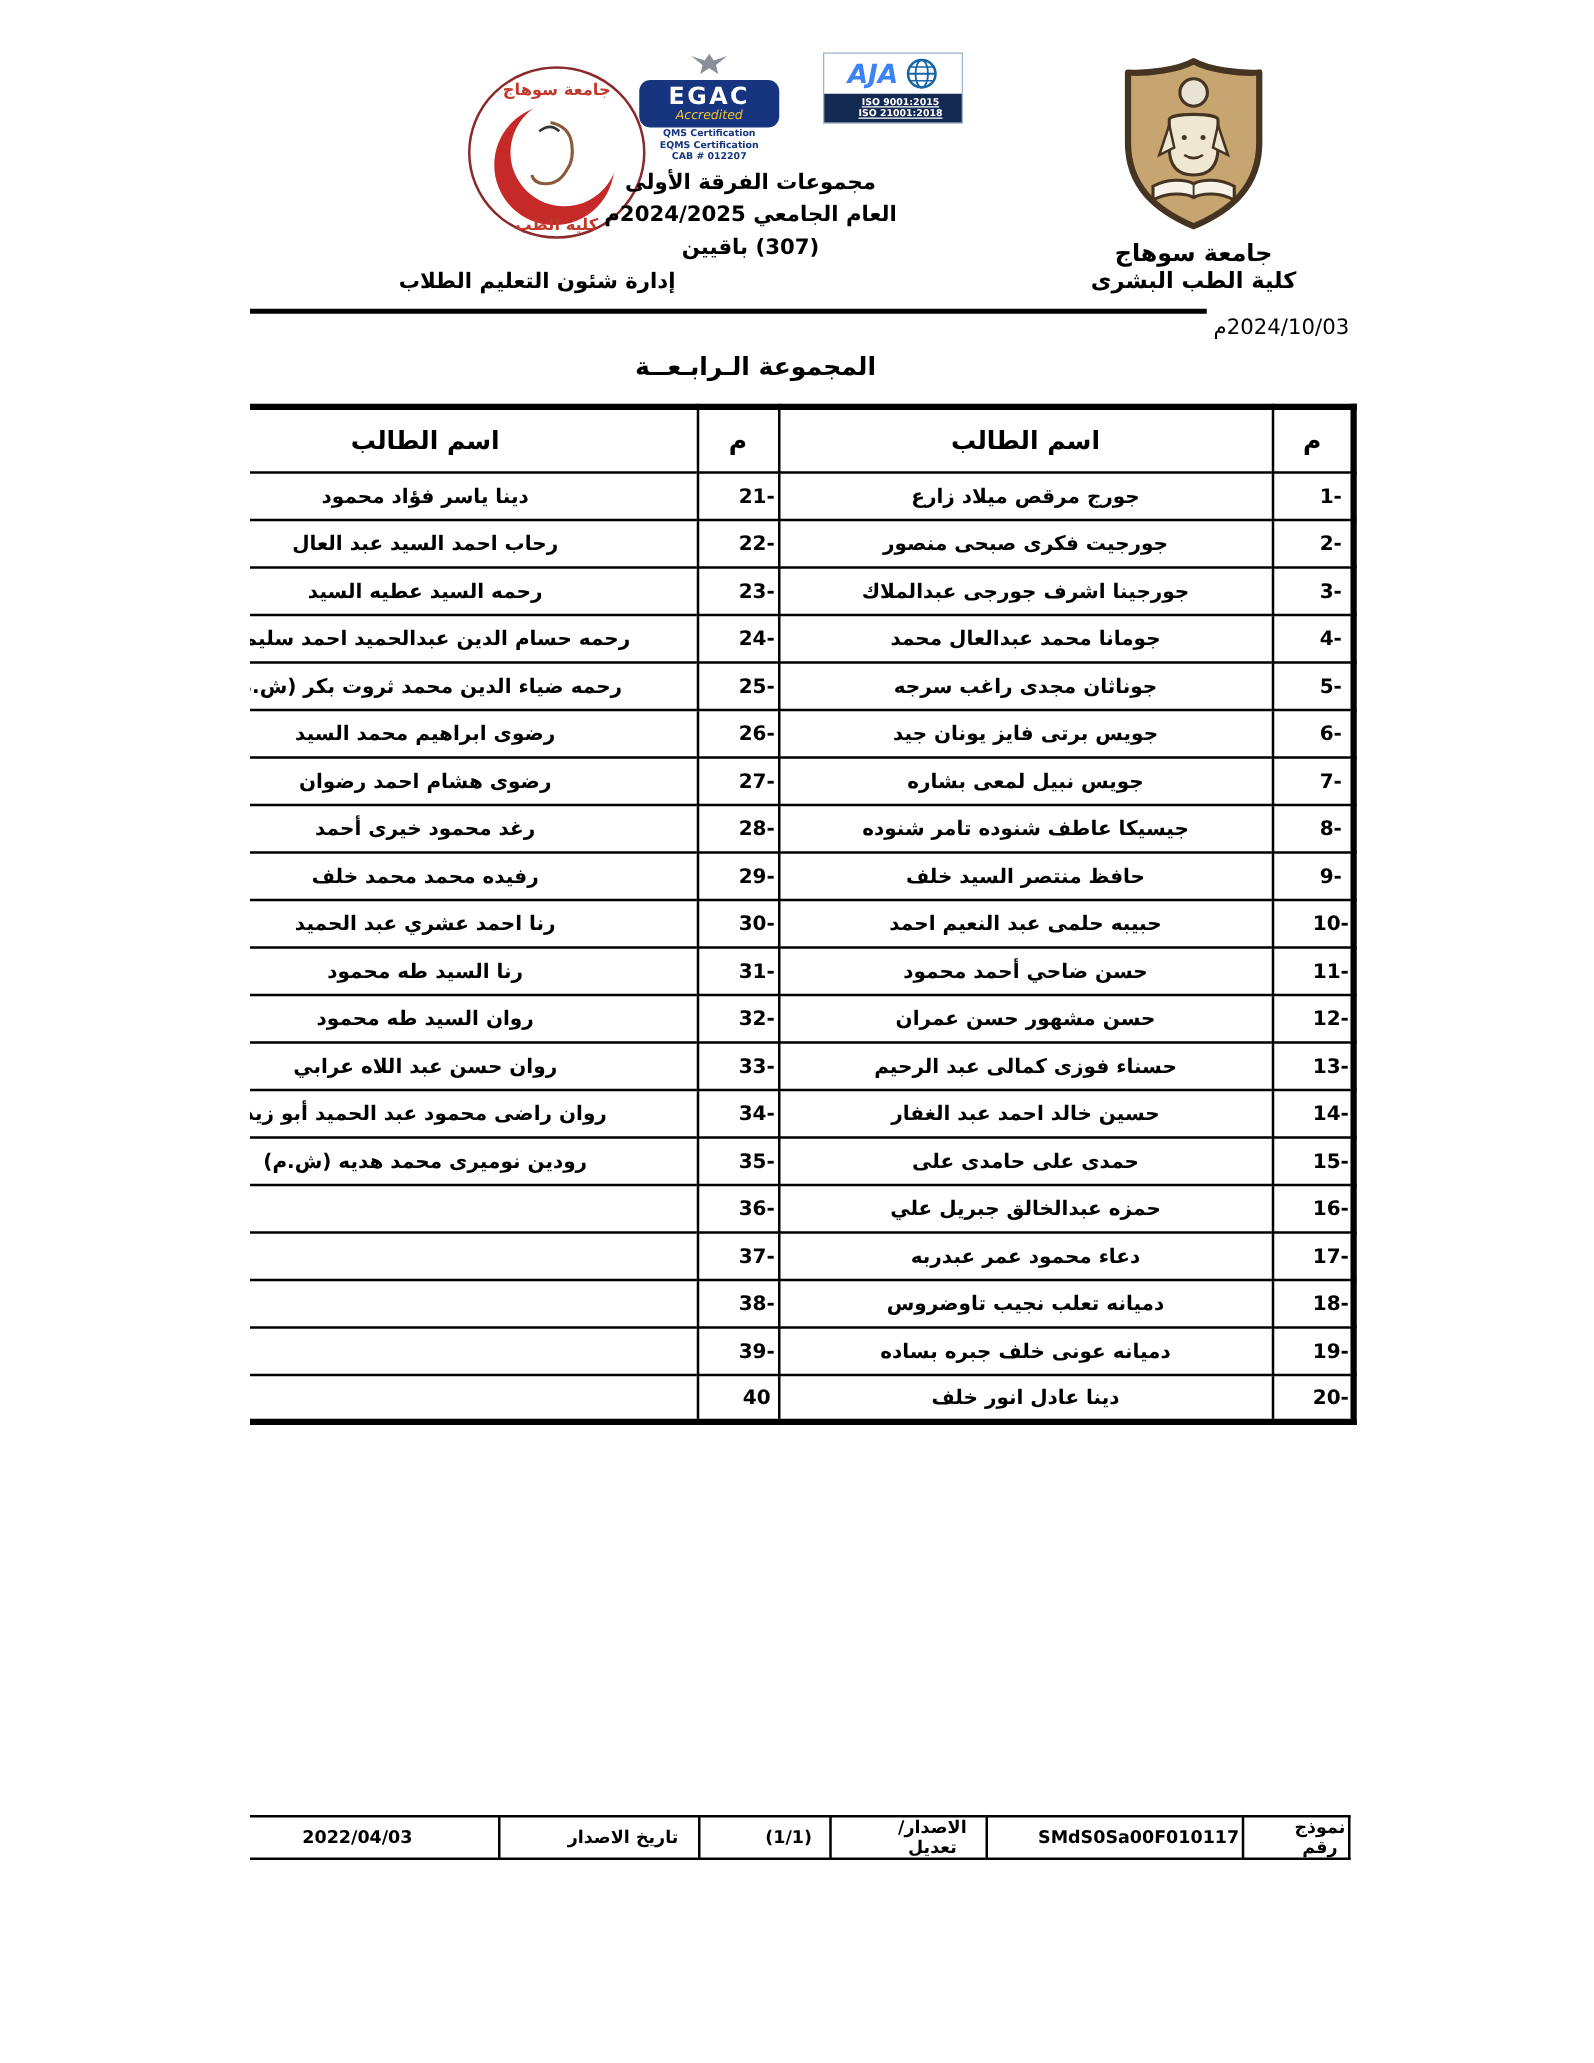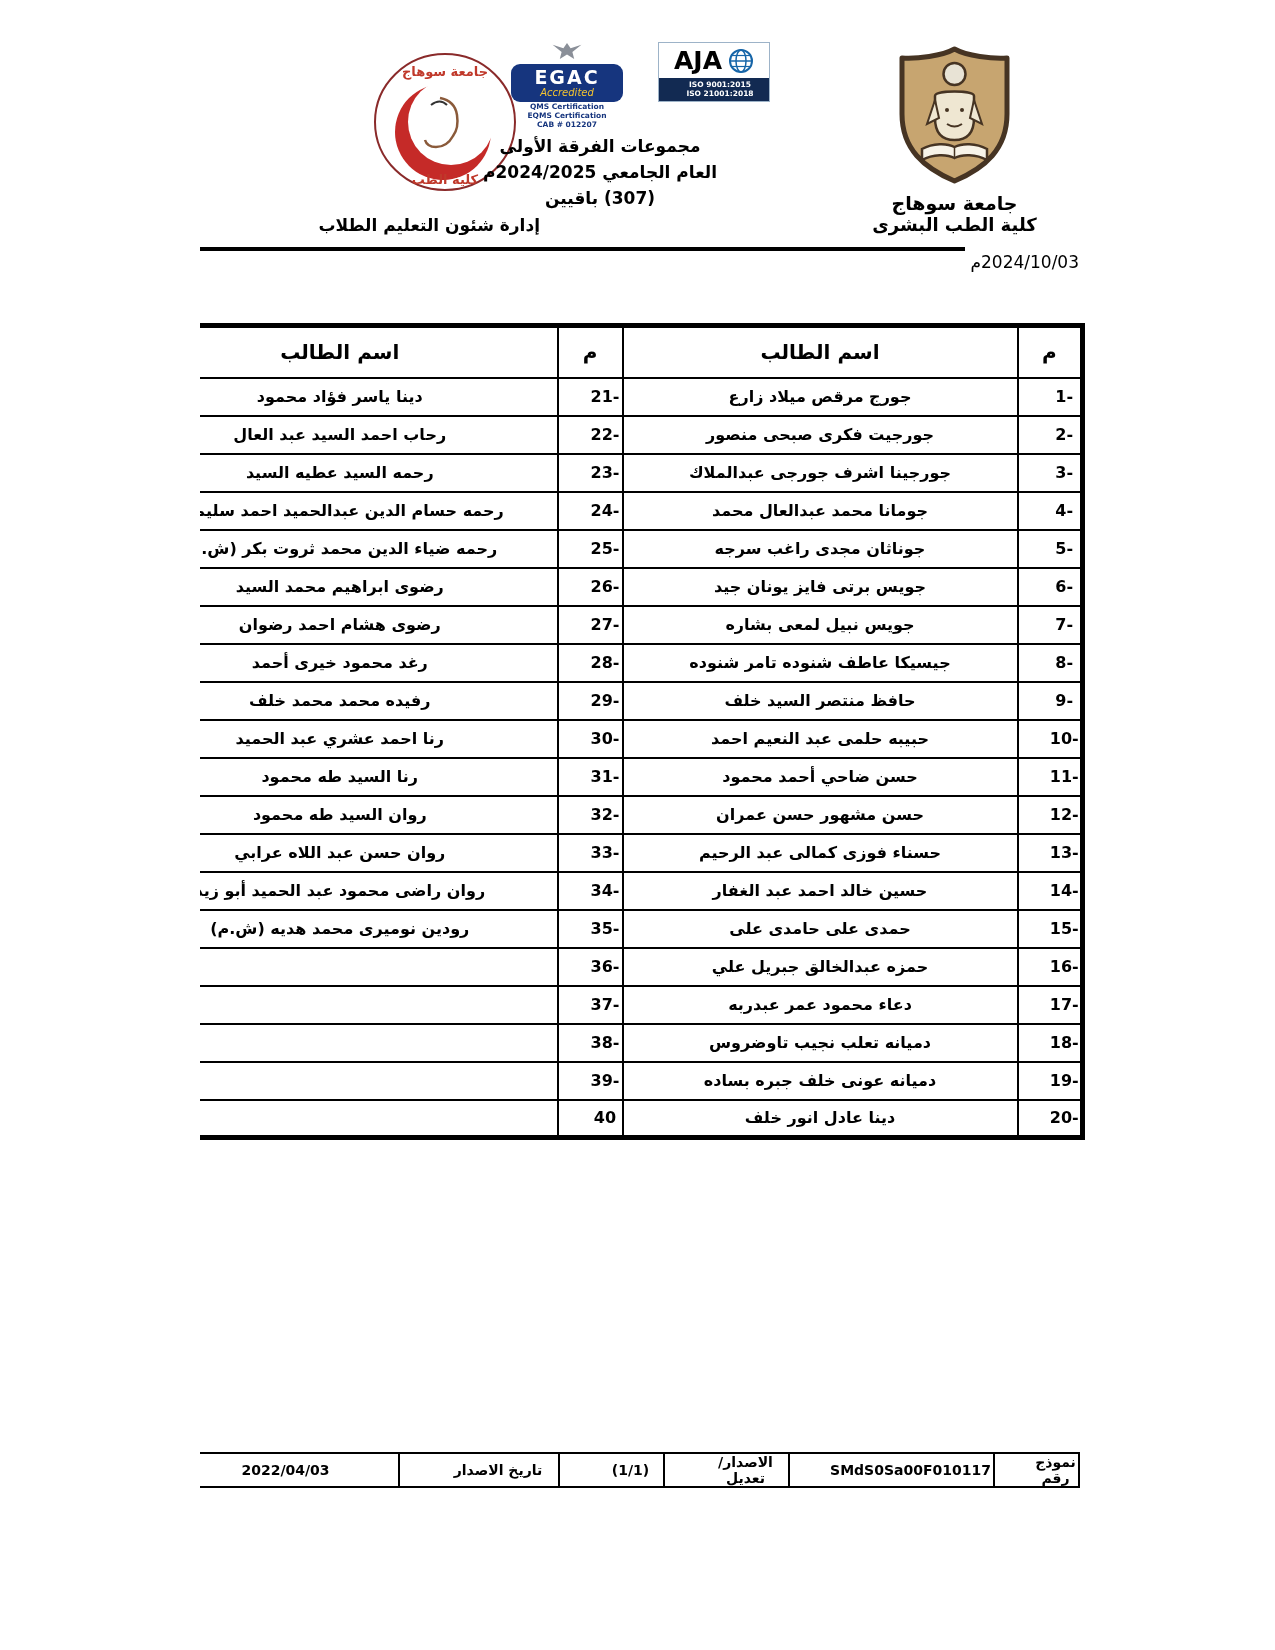--- a/index.html
+++ b/index.html
@@ -21,22 +21,22 @@
   .cert-row { display:flex; direction:ltr; justify-content:flex-end; align-items:flex-start; gap:16px; height:88px; }
 
   .egac { width:150px; text-align:center; }
   .egac-box { width:112px; margin:0 auto; background:#16357e; border-radius:9px; padding:3px 0 4px 0; }
   .egac-name { color:#ffffff; font-weight:bold; font-size:19px; letter-spacing:2px; line-height:20px; }
   .egac-accredited { color:#f4c430; font-size:10px; font-style:italic; line-height:11px; }
   .egac-sub { color:#16357e; font-size:7.5px; font-weight:bold; line-height:9px; direction:ltr; }
 
   .aja { width:112px; border:1px solid #9db3c8; background:#fff; }
   .aja-top { display:flex; direction:ltr; align-items:center; justify-content:center; gap:6px; padding:3px 0; }
-  .aja-name { color:#000000; font-weight:bold; font-size:25px; }
-  .aja-bar { background:#122a52; color:#ffffff; font-size:7.5px; font-weight:bold; line-height:9px; padding:2px 0 3px 12px; direction:ltr; }
+  .aja-name { color:#3b82f6; font-weight:bold; font-style:italic; font-size:21px; }
+  .aja-bar { background:#122a52; color:#ffffff; font-size:7.5px; font-weight:bold; line-height:9px; padding:2px 0 3px 12px; direction:ltr;text-decoration:underline; }
 
   .center-text { margin-top:3px; font-size:17px; font-weight:bold; line-height:26px; white-space:nowrap; }
 
   .divider { position:absolute; top:247px; right:310px; width:835px; height:4px; background:#000; }
   .doc-date { position:absolute; top:252px; right:196px; font-size:17px; }
 
   .group-title { position:absolute; top:281px; right:190px; width:962px; text-align:center;
                  font-size:20px; font-weight:bold; }
 
   
@@ -123,20 +123,21 @@
       <path d="M50 78 Q57.5 83 65 78" fill="none" stroke="#463423" stroke-width="2"></path>
       <path d="M25 103 C36 97 50 97 57.5 101 C65 97 79 97 90 103 L90 114 C79 108 65 108 57.5 112 C50 108 36 108 25 114 Z" fill="#f7f3e8" stroke="#463423" stroke-width="2.5"></path>
       <line x1="57.5" y1="101" x2="57.5" y2="112" stroke="#463423" stroke-width="1.5"></line>
     </svg>
     <div class="right-org1">جامعة سوهاج</div>
     <div class="right-org2">كلية الطب البشرى</div>
   </div>
 
   <div class="divider"></div>
   <div class="doc-date">2024/10/03م</div>
+  <div class="group-title">المجموعة الـرابـعــة</div>
 
   <table class="students-table">
     <colgroup>
       <col style="width:65px">
         <col style="width:395px">
         <col style="width:65px">
         <col style="width:437px">
     </colgroup>
     <thead>
       <tr>

